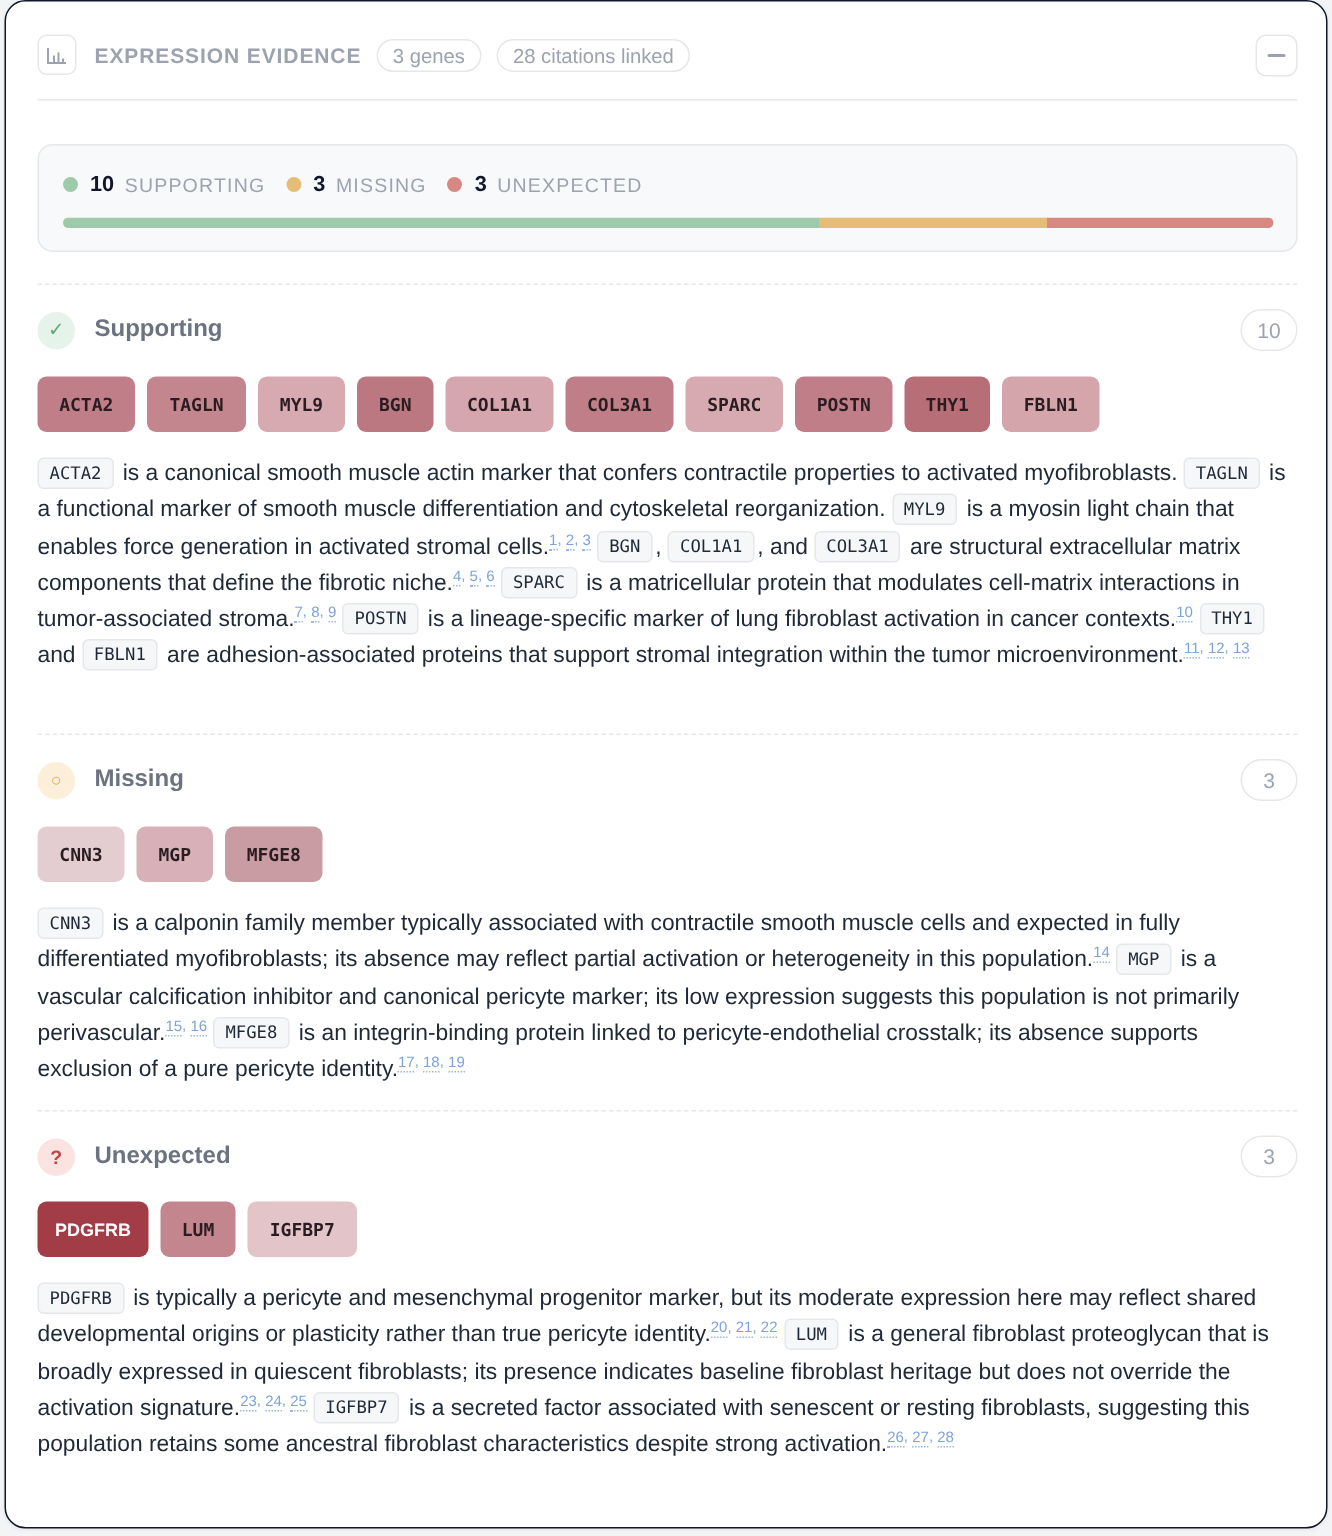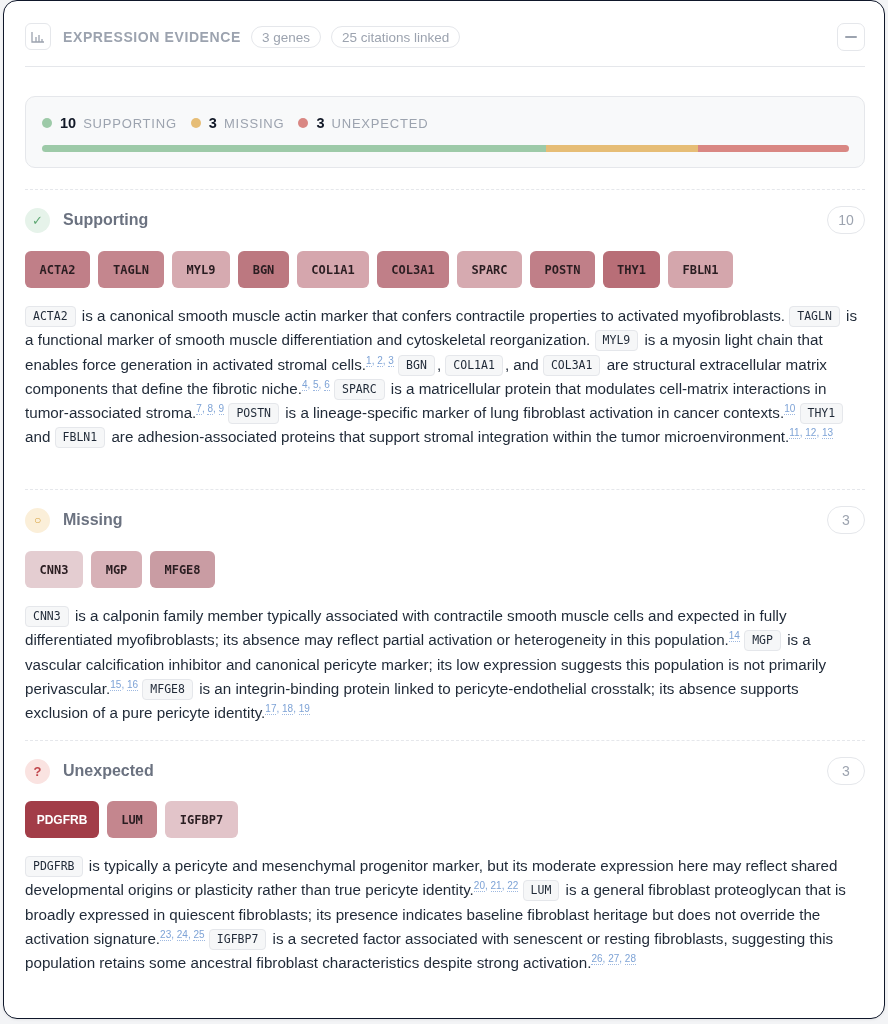--- a/index.html
+++ b/index.html
@@ -86,21 +86,21 @@
 <div class="card">
 
   <div class="header">
     <div class="hdr-icon">
       <svg width="14" height="12" viewBox="0 0 14 12">
           <path d="M1 1 V11 H13 M5 11 V6 M8 11 V4 M11 11 V8" stroke="#9ca3af" stroke-width="1.3" fill="none"></path>
         </svg>
     </div>
     <div class="hdr-title">EXPRESSION EVIDENCE</div>
     <div class="pill">3 genes</div>
-    <div class="pill">25 citations linked</div>
+    <div class="pill">28 citations linked</div>
     <div class="collapse-btn">
       <span></span>
     </div>
   </div>
 
   <div class="summary" style="left:21px; top:95px;">
     <div class="legend">
       <div class="legend-item">
         <span class="dot" style="background:#9dcaa8"></span>
         <span class="lg-count">10</span>

